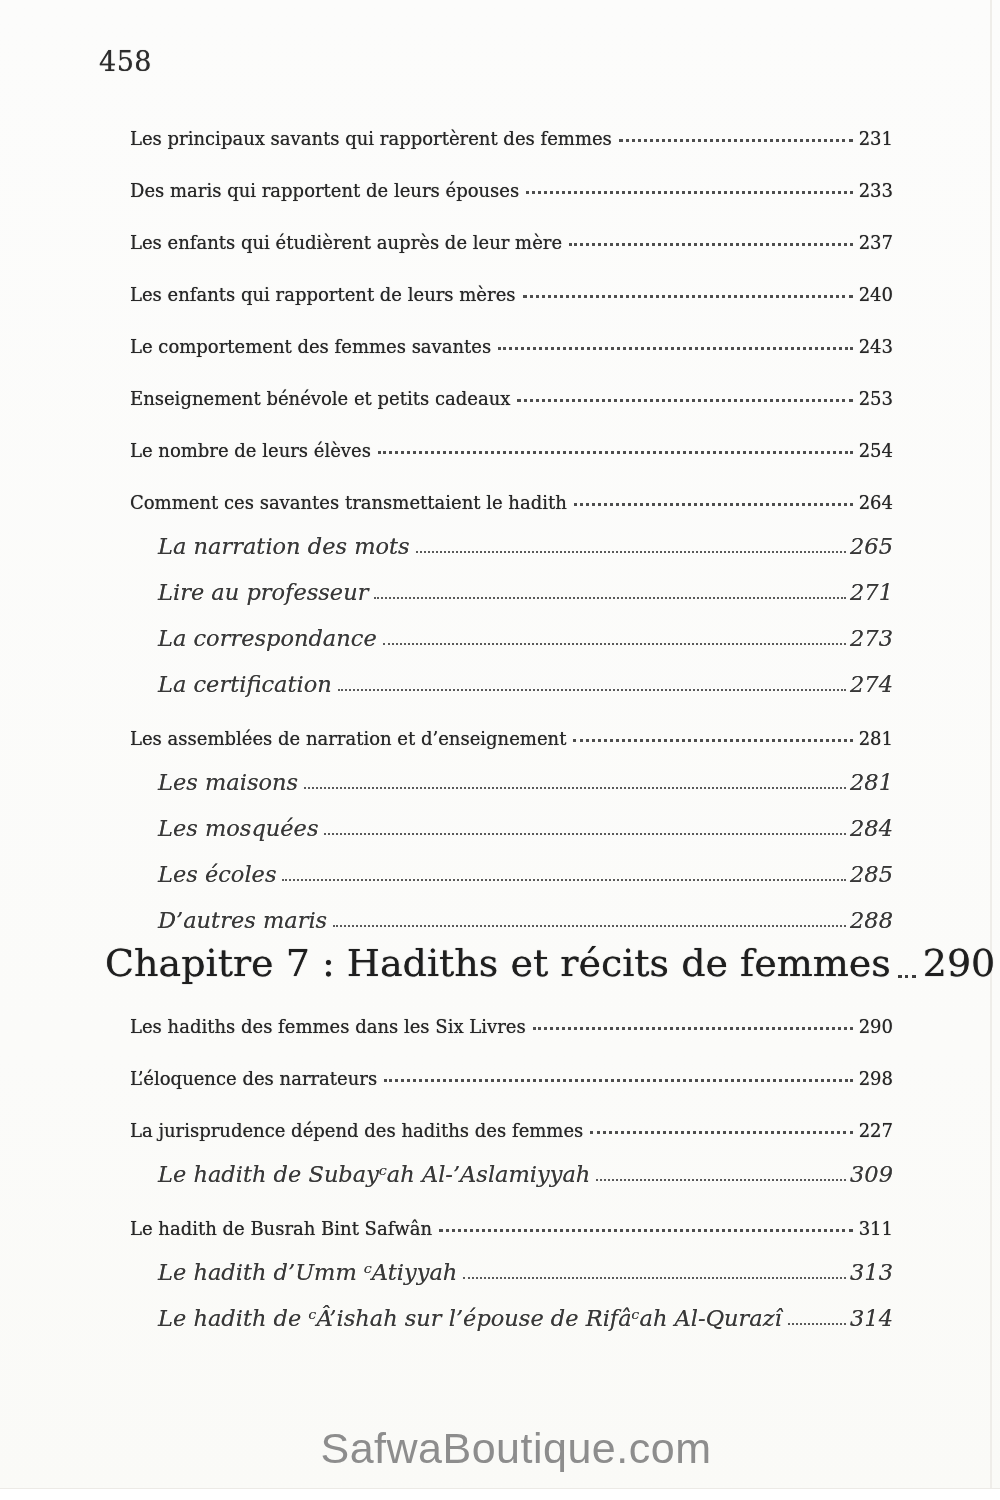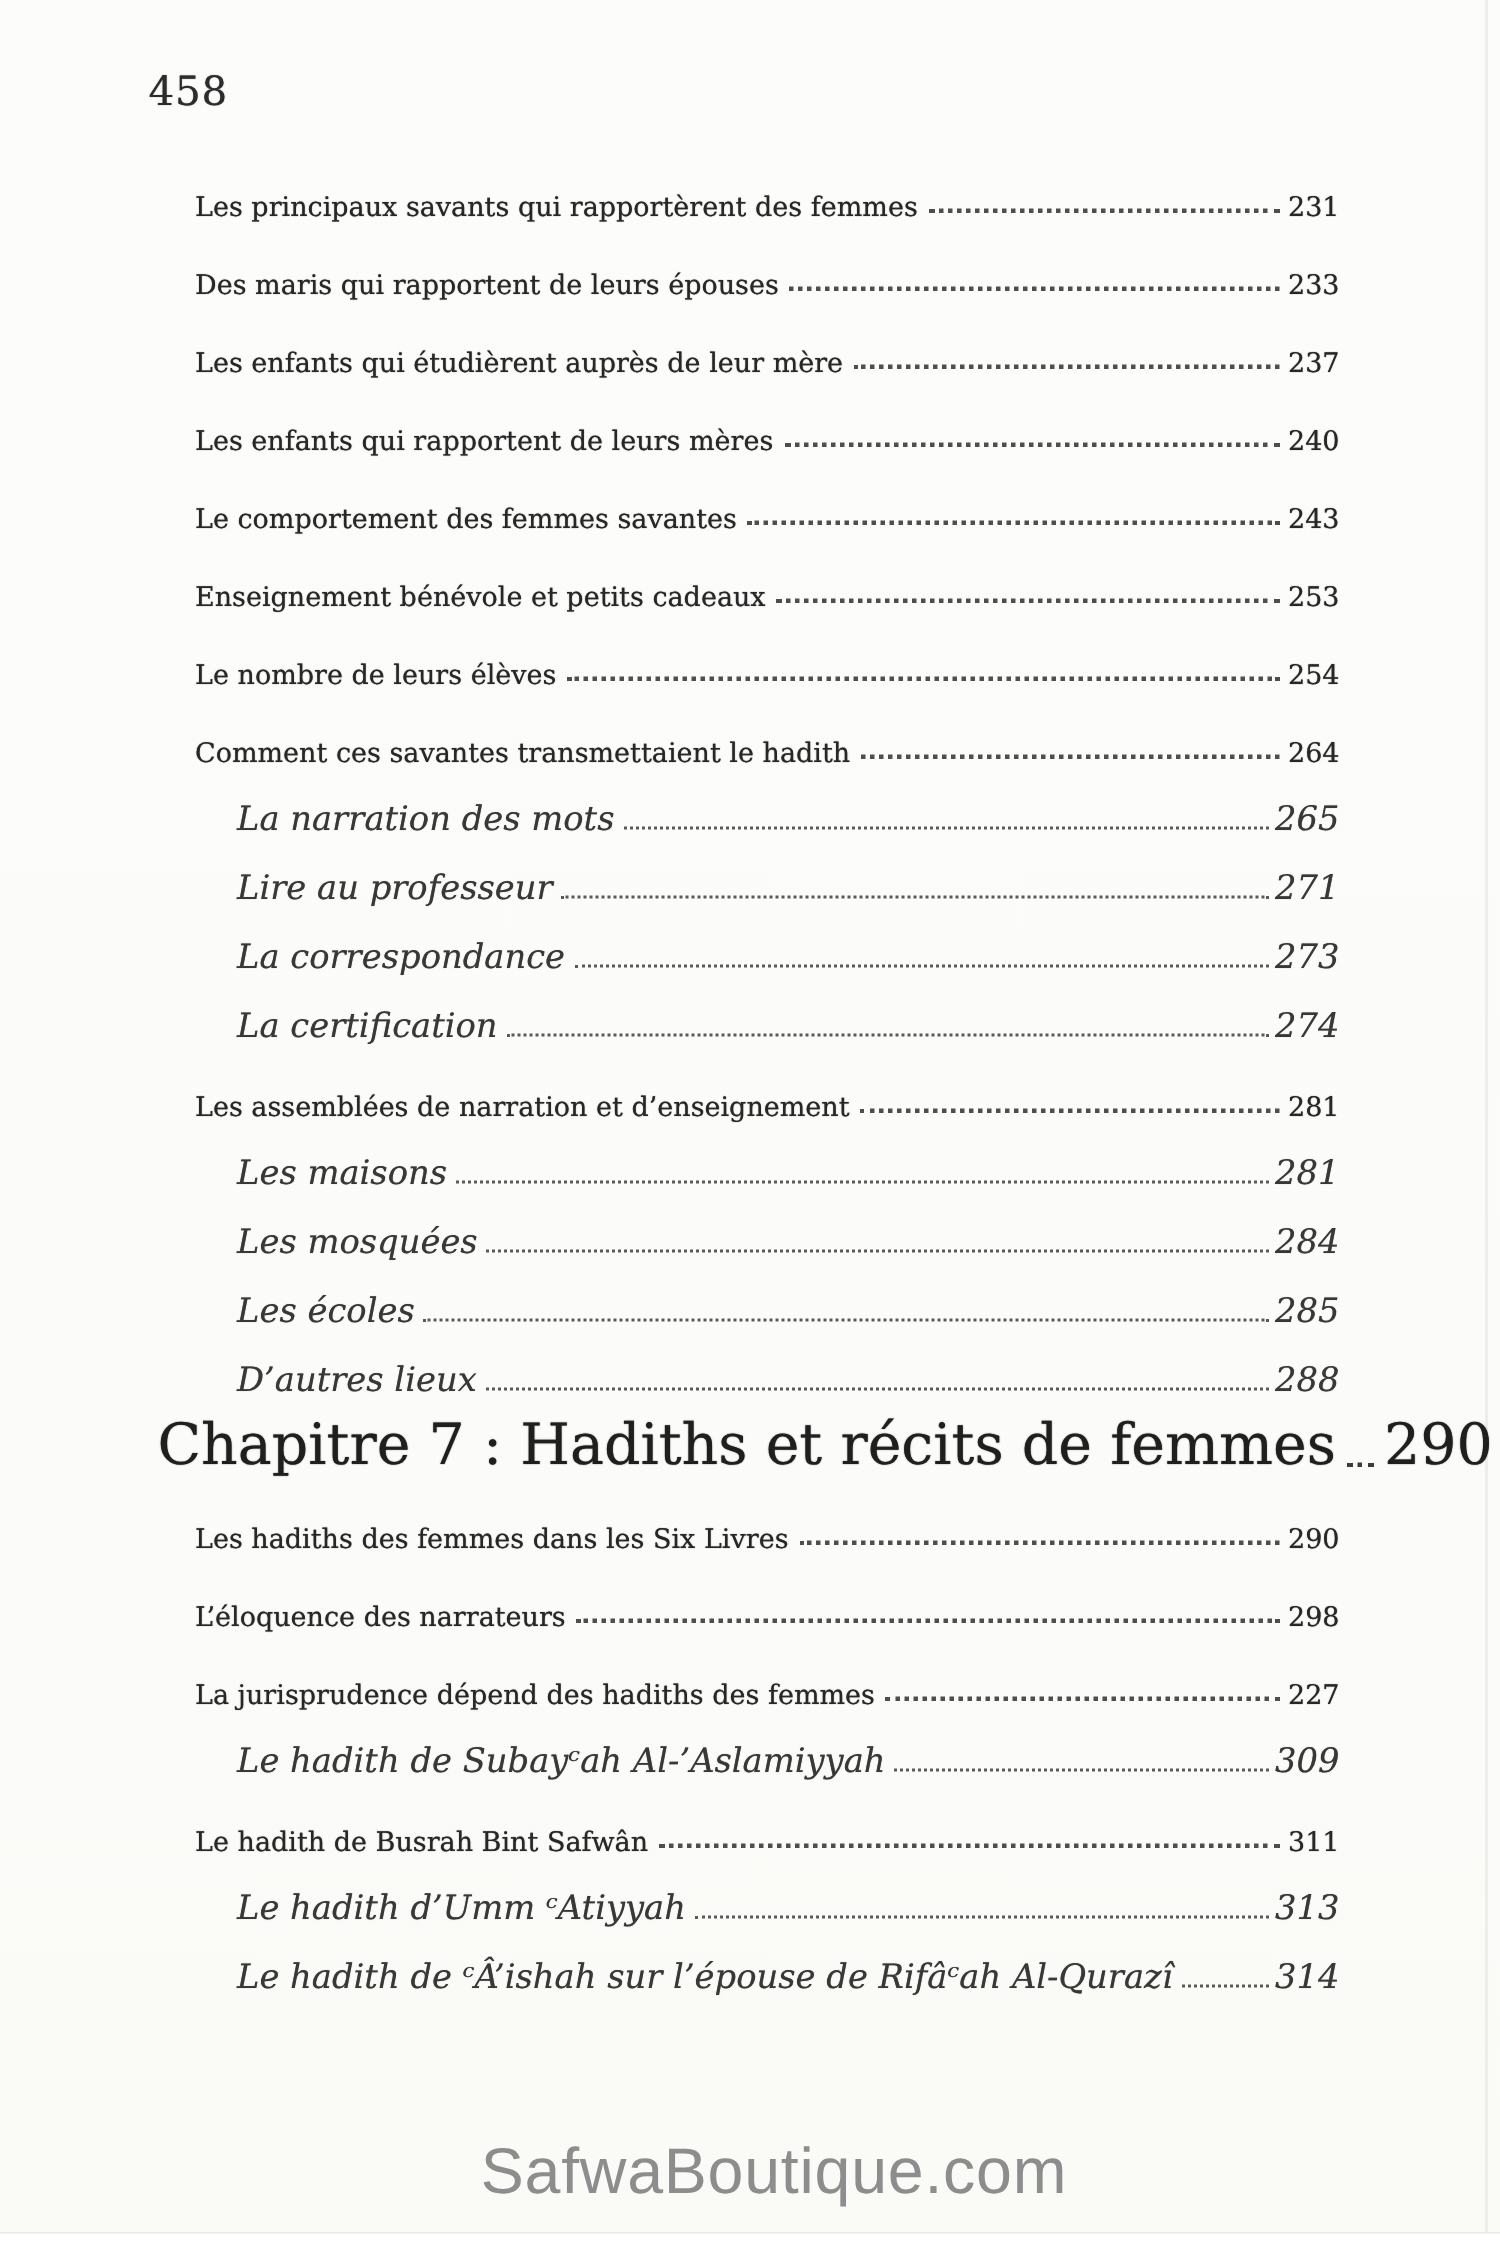--- a/index.html
+++ b/index.html
@@ -210,21 +210,21 @@
     <span class="num">284</span>
   </div>
 
   <div class="row sub">
     <span class="label">Les écoles</span>
     <span class="leader"></span>
     <span class="num">285</span>
   </div>
 
   <div class="row sub">
-    <span class="label">D’autres lieux</span>
+    <span class="label">D’autres maris</span>
     <span class="leader"></span>
     <span class="num">288</span>
   </div>
 
   <div class="row chapter">
     <span class="label">Chapitre 7 : Hadiths et récits de femmes</span>
     <span class="leader"></span>
     <span class="num">290</span>
   </div>
 

